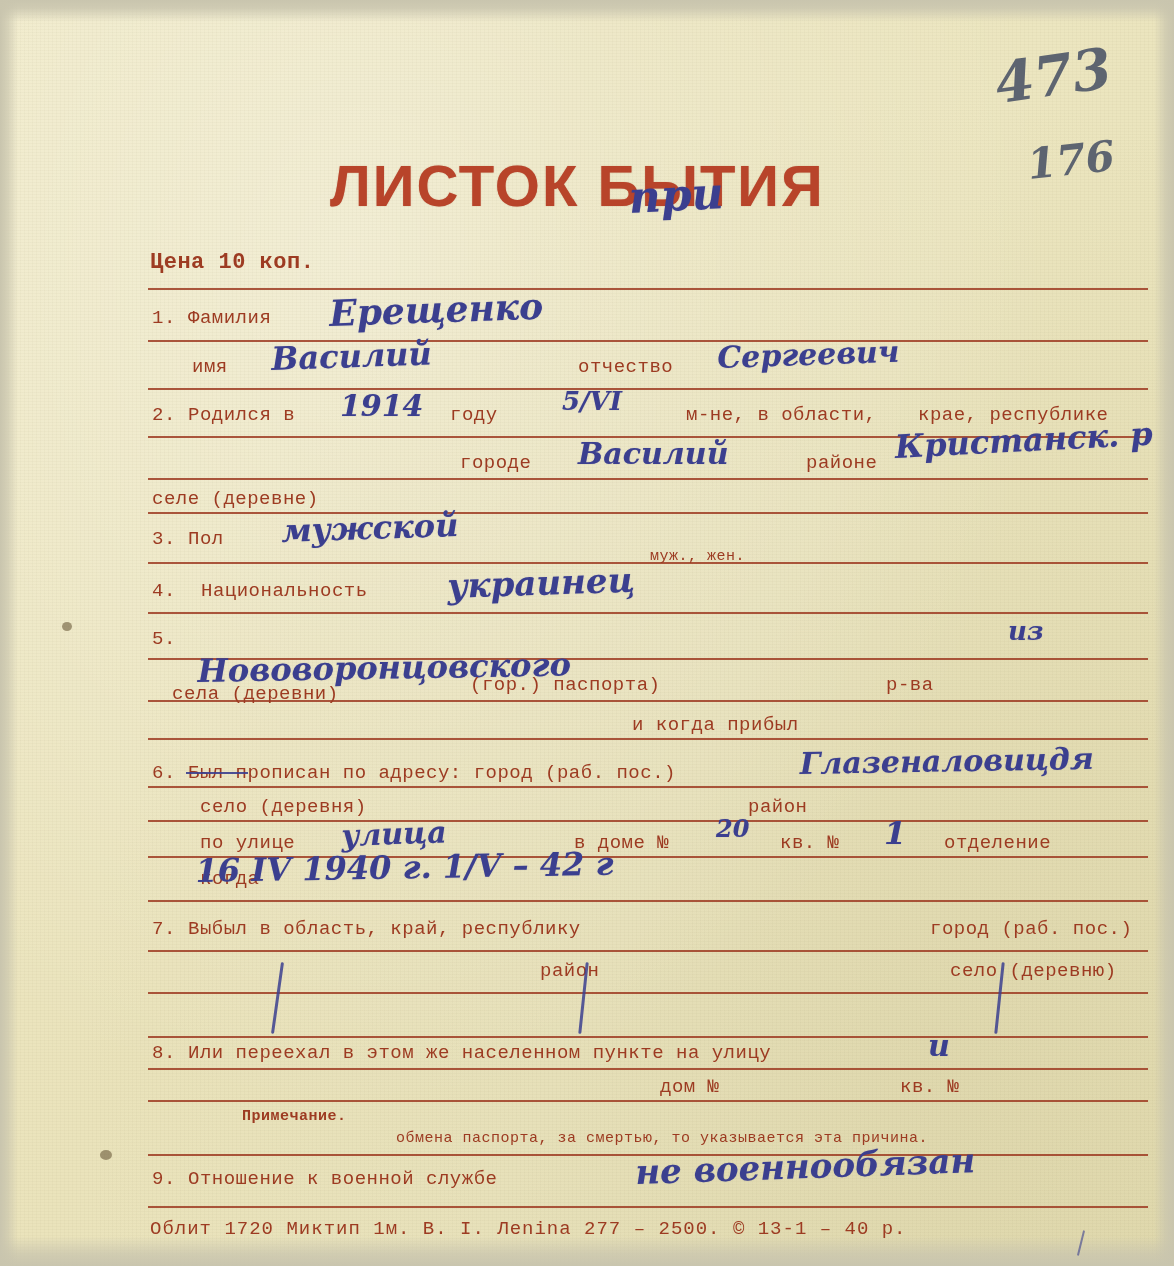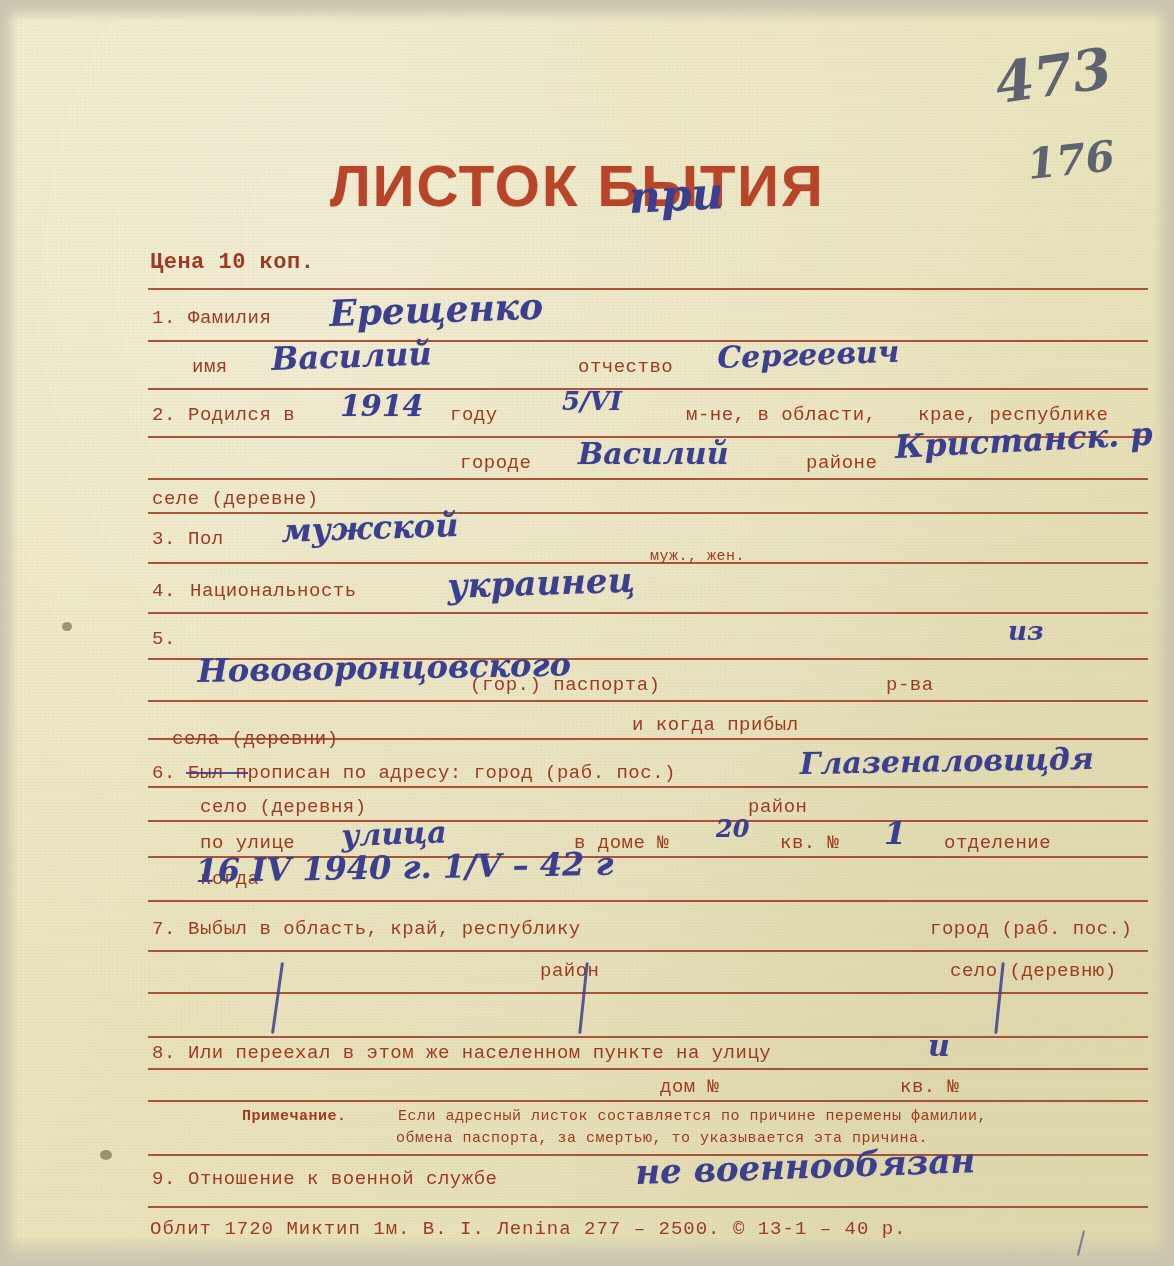--- a/index.html
+++ b/index.html
@@ -198,31 +198,31 @@
   <div class="hw" style="left:896px; top:428px; font-size:32px; transform:rotate(-3deg);">Кристанск. р</div>
 
   <div class="pr lbl" style="left:152px; top:488px;">селе (деревне)</div>
 
   <div class="pr lbl" style="left:152px; top:528px;">3.</div>
   <div class="pr lbl" style="left:188px; top:528px;">Пол</div>
   <div class="hw" style="left:282px; top:512px; font-size:32px; transform:rotate(-2deg);">мужской</div>
   <div class="pr lbl sm" style="left:650px; top:548px;">муж., жен.</div>
 
   <div class="pr lbl" style="left:152px; top:580px;">4.</div>
-  <div class="pr lbl" style="left:190px; top:580px;">Национальность</div>
+  <div class="pr lbl" style="left:201px; top:580px;">Национальность</div>
   <div class="hw" style="left:448px; top:566px; font-size:34px; transform:rotate(-2deg);">украинец</div>
 
   <div class="pr lbl" style="left:152px; top:628px;">5.</div>
   <div class="hw" style="left:1008px; top:616px; font-size:26px;">из</div>
 
   <div class="hw" style="left:198px; top:652px; font-size:32px; transform:rotate(-1deg);">Нововоронцовского</div>
   <div class="pr lbl" style="left:470px; top:674px;">(гор.) паспорта)</div>
   <div class="pr lbl" style="left:886px; top:674px;">р-ва</div>
 
-  <div class="pr lbl" style="left:172px; top:728px;">села (деревни)</div>
+  <div class="pr lbl" style="left:172px; top:683px;">села (деревни)</div>
   <div class="pr lbl" style="left:632px; top:714px;">и когда прибыл</div>
 
   <div class="pr lbl" style="left:152px; top:762px;">6.</div>
   <div class="pr lbl" style="left:188px; top:762px;">Был прописан по адресу: город (раб. пос.)</div>
   <div class="strike" style="left:186px; top:772px; width:62px;"></div>
   <div class="hw" style="left:800px; top:746px; font-size:30px; transform:rotate(-1deg);">Глазеналовицдя</div>
 
   <div class="pr lbl" style="left:200px; top:796px;">село (деревня)</div>
   <div class="pr lbl" style="left:748px; top:796px;">район</div>
 
@@ -247,21 +247,20 @@
   <div class="stroke" style="left:582px; top:962px; width:3px; height:72px; transform:rotate(6deg);"></div>
   <div class="stroke" style="left:998px; top:962px; width:3px; height:72px; transform:rotate(6deg);"></div>
 
   <div class="pr lbl" style="left:152px; top:1042px;">8.</div>
   <div class="pr lbl" style="left:188px; top:1042px;">Или переехал в этом же населенном пункте на улицу</div>
   <div class="hw" style="left:928px; top:1028px; font-size:30px;">и</div>
   <div class="pr lbl" style="left:660px; top:1076px;">дом №</div>
   <div class="pr lbl" style="left:900px; top:1076px;">кв. №</div>
 
   <div class="pr lbl sm b" style="left:242px; top:1108px;">Примечание.</div>
-  <div class="pr lbl sm" style="left:398px; top:1108px;">Если адресный листок составляется по причине перемены фамилии,</div>
   <div class="pr lbl sm" style="left:396px; top:1130px;">обмена паспорта, за смертью, то указывается эта причина.</div>
 
   <div class="pr lbl" style="left:152px; top:1168px;">9.</div>
   <div class="pr lbl" style="left:188px; top:1168px;">Отношение к военной службе</div>
   <div class="hw" style="left:636px; top:1152px; font-size:34px; transform:rotate(-2deg);">не военнообязан</div>
 
   <div class="pr footer">Облит 1720   Миктип 1м. В. I. Леnina   277 – 2500. © 13-1 – 40 р.</div>
 
   <div class="blot" style="left:62px; top:622px; width:10px; height:9px;"></div>
   <div class="blot" style="left:100px; top:1150px; width:12px; height:10px;"></div>

